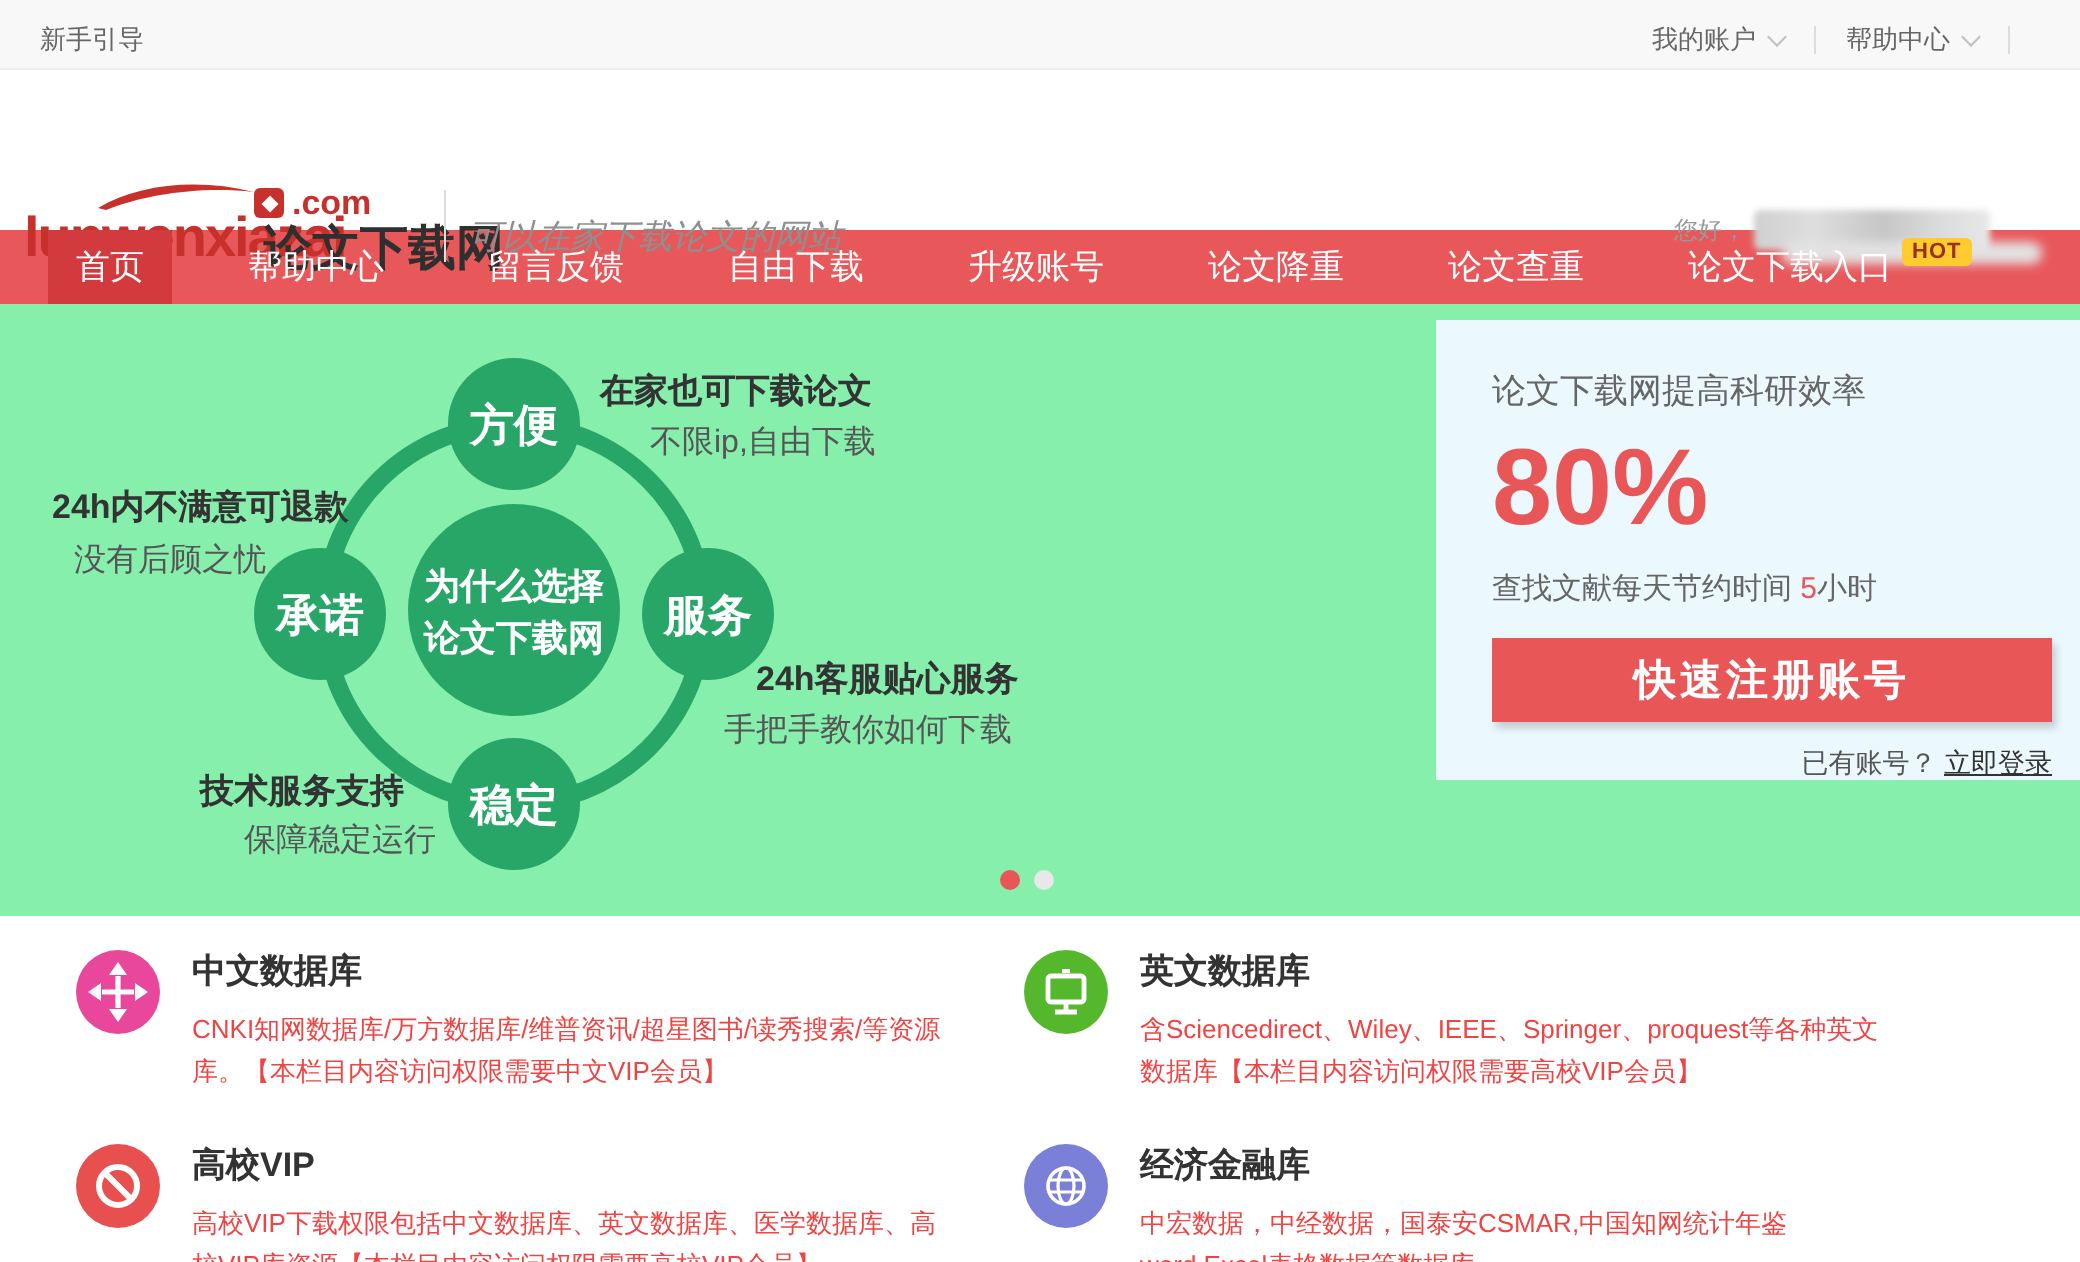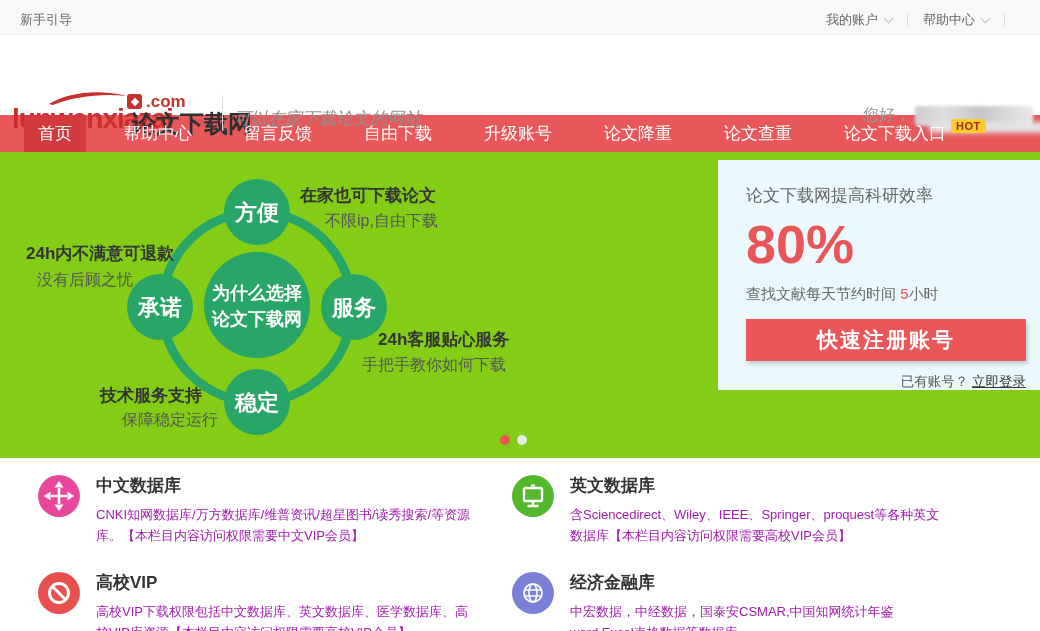--- a/index.html
+++ b/index.html
@@ -22,39 +22,39 @@
     color:#c8302b; letter-spacing:-1px; }
   .logo-swoosh { position:absolute; left:47px; top:54px; }
   .logo-mark { position:absolute; left:127px; top:59px; width:15px; height:15px;
     background:#c8302b; border-radius:3px; }
   .logo-mark .diamond { position:absolute; left:4.5px; top:4.5px; width:6px; height:6px;
     background:#fff; transform:rotate(45deg); }
   .logo-tld { position:absolute; left:146px; top:57px; font-size:17px; font-weight:bold; color:#c8302b; }
   .logo-cn { position:absolute; left:132px; top:73px; font-size:24px; font-weight:bold; color:#2f2f2f; }
   .logo-vdivider { position:absolute; left:222px; top:60px; width:1px; height:36px; background:#ddd; }
   .tagline { position:absolute; left:234px; top:72px; font-size:17px; color:#8f8f8f;font-style:italic; }
-  .greeting { position:absolute; left:863px; top:70px; font-size:16px; color:#999;
+  .greeting { position:absolute; left:837px; top:70px; font-size:12px; color:#999;
     display:flex; align-items:center; }
   .redacted { position:relative; display:inline-block; width:118px; height:20px; margin-left:4px;
     border-radius:3px; filter:blur(1.5px);
     background:linear-gradient(90deg,#cfcfcf,#dedede 25%,#c6c6c6 55%,#dcdcdc 80%,#e8e8e8); }
   .redacted::after { content:""; position:absolute; left:14px; top:16px; width:130px; height:11px;
     border-radius:6px; background:#e3e3e3; filter:blur(2px); }
 
   
   .nav { height:37px; background:#e8585b; display:flex; align-items:stretch; padding-left:24px; }
   .nav-item { position:relative; display:flex; align-items:center; padding:0 14px; margin-right:24px;
     color:#fff; font-size:17px; cursor:pointer; white-space:nowrap; }
   .nav-item.active { background:#d23a3e; }
   .hot-badge { display:inline-block; margin-left:5px; transform:translateY(-8px);
     background:#ffcb2f; color:#9c3016; font-size:11px; font-weight:bold;
     padding:1px 5px; border-radius:3px; letter-spacing:.5px; }
 
   
-  .hero { position:relative; height:306px; background:#84cc16; overflow:hidden; }
+  .hero { position:relative; height:306px; background:#86efac; overflow:hidden; }
   .diagram-svg { position:absolute; left:0; top:0; }
   .callout { position:absolute; white-space:nowrap; }
   .callout .c-title { font-size:17px; font-weight:bold; color:#333; }
   .callout .c-sub { font-size:16px; color:#555; }
   .co1 { left:300px; top:32px; } .co1 .c-sub { margin-left:25px; margin-top:4px; }
   .co2 { left:26px; top:90px; }  .co2 .c-sub { margin-left:11px; margin-top:5px; }
   .co3 { left:378px; top:176px; } .co3 .c-sub { margin-left:-16px; margin-top:4px; }
   .co4 { left:100px; top:232px; } .co4 .c-sub { margin-left:22px; margin-top:3px; }
 
   
@@ -73,21 +73,21 @@
   .dots { position:absolute; left:500px; top:283px; display:flex; gap:7px; }
   .dot { width:10px; height:10px; border-radius:50%; background:#e8e8e8; cursor:pointer; }
   .dot.active { background:#e95658; }
 
   
   .features { background:#fff; padding:14px 20px 0 38px; display:grid;
     grid-template-columns:474px auto; row-gap:23px; }
   .feature { display:flex; gap:16px; }
   .f-icon { flex:0 0 42px; width:42px; height:42px; margin-top:3px; }
   .f-title { font-size:17px; font-weight:bold; color:#333; margin-top:2px; }
-  .f-desc { font-size:13px; color:#a21caf; line-height:21px; margin-top:7px; max-width:378px; }
+  .f-desc { font-size:13px; color:#ef4444; line-height:21px; margin-top:7px; max-width:378px; }
 </style>
 </head>
 <body>
 
 <div class="topbar">
   <span class="tb-link">新手引导</span>
   <div class="topbar-right">
     <span class="tb-link"><span>我的账户</span><i class="chev"></i></span>
     <span class="tb-divider"></span>
     <span class="tb-link"><span>帮助中心</span><i class="chev"></i></span>

